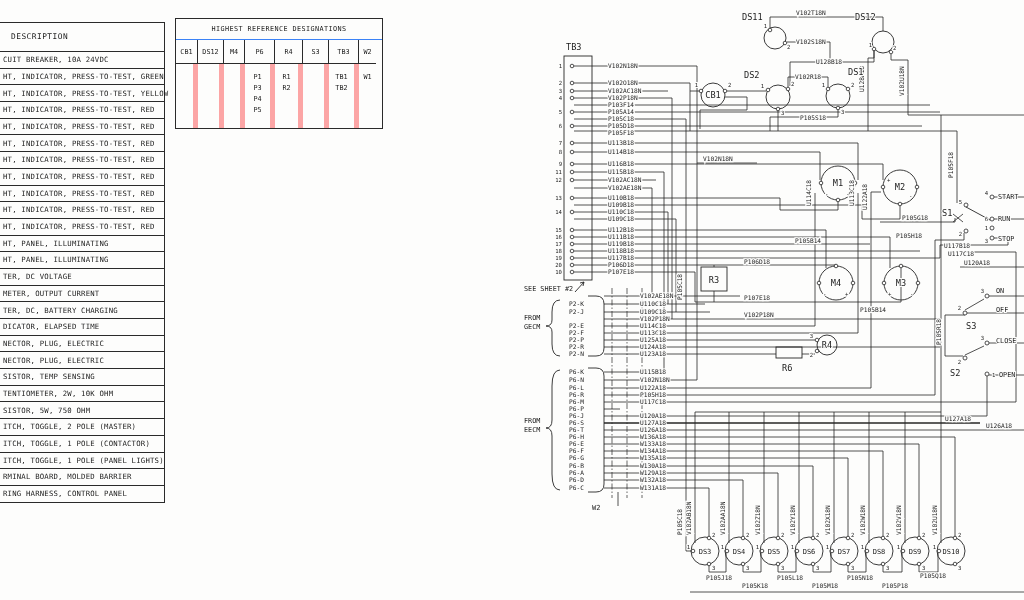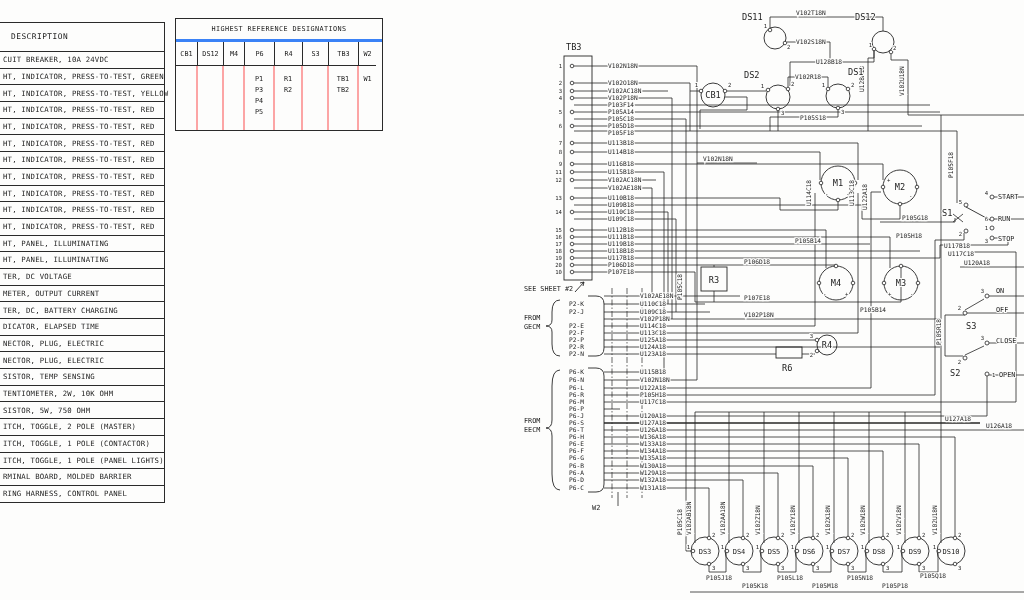--- a/index.html
+++ b/index.html
@@ -9,26 +9,26 @@
   #desc-table{position:absolute;left:-10px;top:22px;width:173px;border:1.2px solid #2a2a2a;
               background:#fdfdfc;font-size:7.3px;line-height:1;}
   #desc-table .hdr{height:28px;display:flex;align-items:center;padding-left:20px;
                    letter-spacing:.5px;font-size:7.8px;}
   #desc-table .row{height:15.7px;display:flex;align-items:center;border-top:1px solid #2a2a2a;
                    padding-left:12px;white-space:nowrap;letter-spacing:.2px;}
   
   #ref-table{position:absolute;left:175px;top:18px;width:206px;border:1.4px solid #2a2a2a;
              background:#fdfdfc;font-size:6.8px;}
   #ref-table .title{height:20px;display:flex;align-items:center;justify-content:center;
-                    border-bottom:3px solid #3b82f6;letter-spacing:.4px;}
+                    border-bottom:1px solid #3b82f6;letter-spacing:.4px;}
   #ref-table .cells{display:grid;grid-template-columns:22px 26px 21px 30px 28px 26px 30px 17px;}
   #ref-table .cells.r1 .c{height:23px;display:flex;align-items:center;justify-content:center;
                           border-right:1px solid #2a2a2a;border-bottom:1px solid #2a2a2a;}
   #ref-table .cells.r2 .c{height:56px;display:flex;flex-direction:column;align-items:center;
-                          padding-top:8px;border-right:2px solid #fca5a5;line-height:11px;}
+                          padding-top:8px;border-right:5px solid #fca5a5;line-height:11px;}
   #ref-table .cells .c:last-child{border-right:none;}
   
   svg{position:absolute;left:0;top:0;}
   .wire{stroke:#262626;stroke-width:.8;fill:none;}
   .thick{stroke-width:1.7;}
   .dashdot{stroke:#262626;stroke-width:.7;fill:none;stroke-dasharray:6 2 1.5 2;}
   .sym{stroke:#262626;stroke-width:.9;fill:none;}
   .dot{stroke:#262626;stroke-width:.8;fill:#fdfdfc;}
   text{font-family:"DejaVu Sans Mono",monospace;fill:#1b1b1b;}
   .wl{font-size:6.2px;paint-order:stroke;stroke:#fdfdfc;stroke-width:2.4px;}

